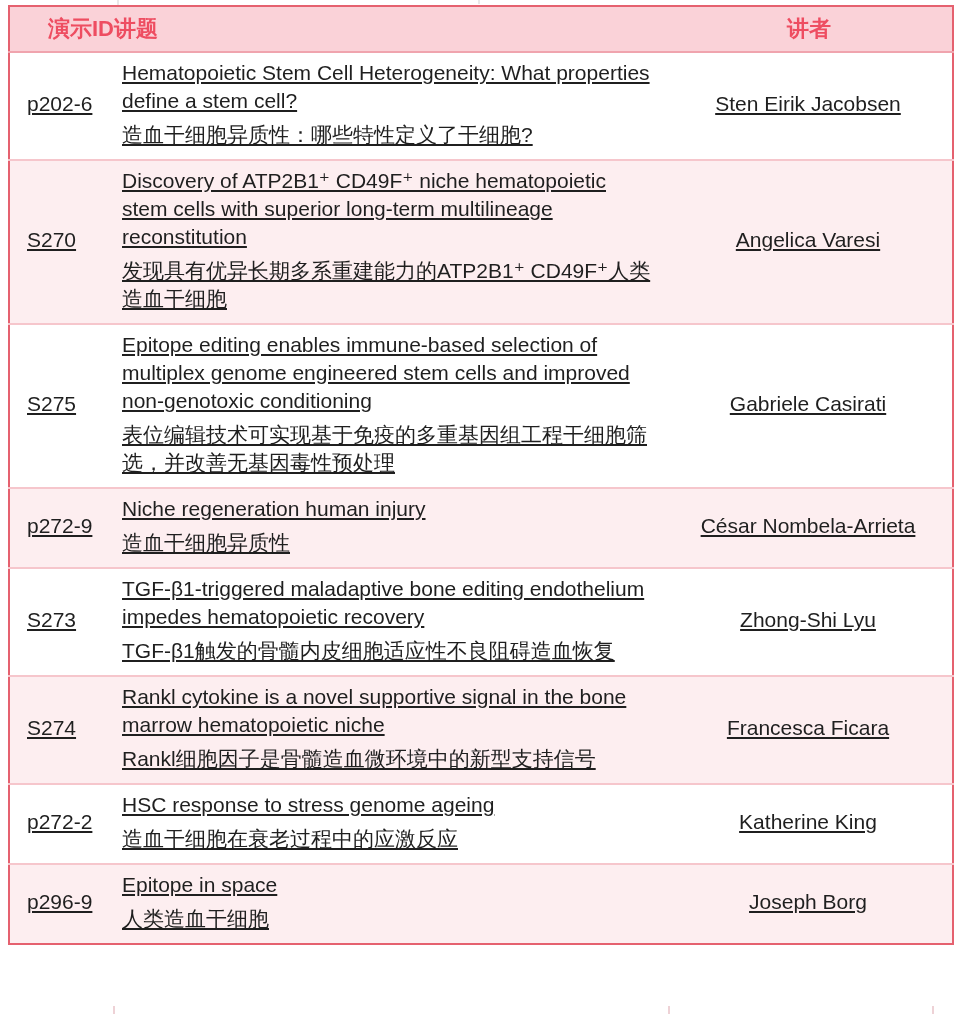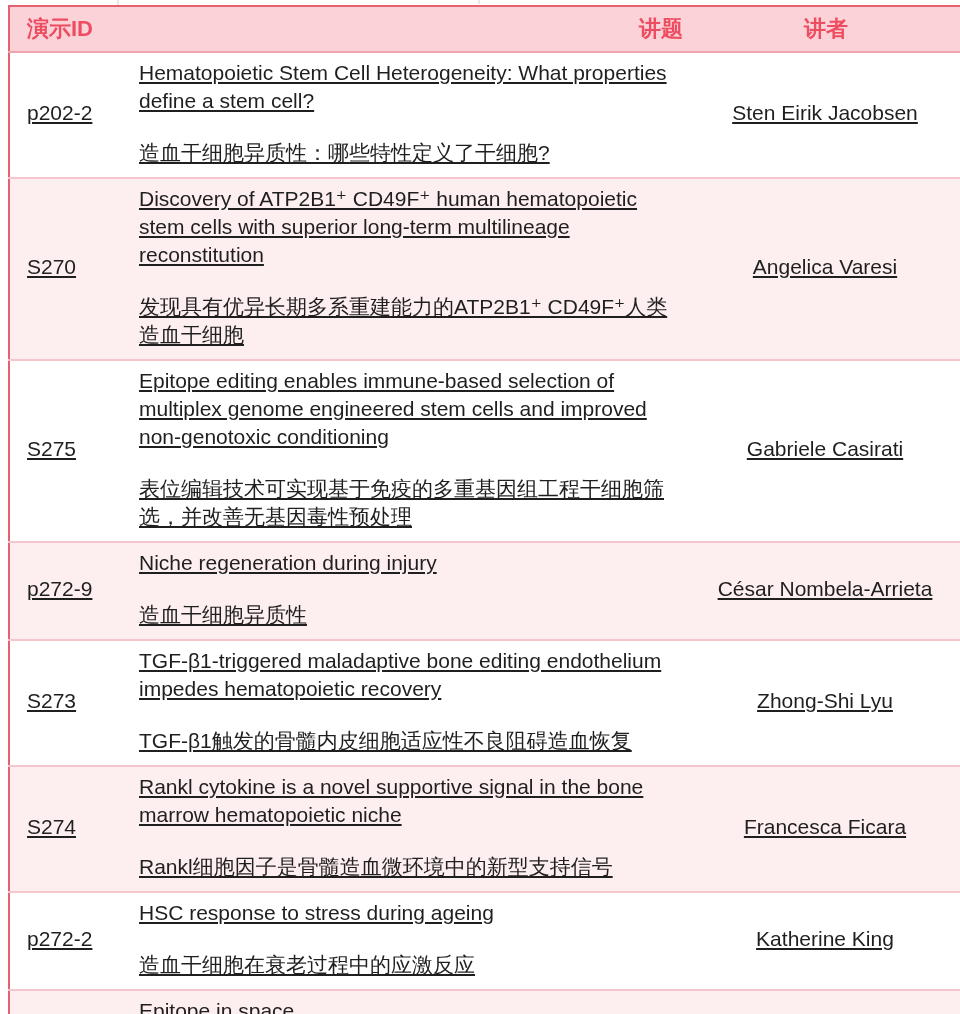--- a/index.html
+++ b/index.html
@@ -44,40 +44,40 @@
     background:var(--header-bg);
     color:var(--header-text);
     font-weight:bold;
     font-size:22px;
     height:44px;
     padding:0;
     border-bottom:2px solid var(--header-sep);
   }
   th.c-id{
     width:104px;
-    text-align:left;
-    padding-left:17px;
+    text-align:right;
+    padding-left:0;
   }
-  th.c-title{width:552px;text-align:right;font-family:Liberation Mono, monospace;}
+  th.c-title{width:552px;text-align:left;font-family:Liberation Mono, monospace;}
   th.c-speaker{width:286px;text-align:center;}
   tbody td{
     vertical-align:middle;
     font-size:21px;
     line-height:28px;
     padding-top:6px;
     padding-bottom:10px;
     text-decoration:underline;
   }
   tbody tr{background:#ffffff;}
   tbody tr.alt{background:var(--alt-row-bg);}
   tbody tr + tr td{border-top:2px solid var(--row-separator);}
   td.c-id{padding-left:17px;}
   td.c-title{padding-left:8px;padding-right:14px;}
   td.c-speaker{text-align:center;padding-left:4px;padding-right:6px;}
-  .title-zh{margin-top:24px;}
+  .title-zh{margin-top:6px;}
 </style>
 </head>
 <body>
 
 <div class="page">
 
   <div class="stub" style="left:117px;top:0;height:5px;"></div>
   <div class="stub" style="left:478px;top:0;height:4px;"></div>
   <div class="stub pink" style="left:113px;top:1006px;height:8px;"></div>
   <div class="stub pink" style="left:668px;top:1006px;height:8px;"></div>
@@ -86,47 +86,47 @@
   <table class="sessions">
     <thead>
       <tr>
         <th class="c-id">演示ID</th>
         <th class="c-title">讲题</th>
         <th class="c-speaker">讲者</th>
       </tr>
     </thead>
     <tbody id="table-body">
         <tr>
-    <td class="c-id">p202-2</td>
+    <td class="c-id">p202-6</td>
     <td class="c-title">
       <div class="title-en">Hematopoietic Stem Cell Heterogeneity: What properties define a stem cell?</div>
       <div class="title-zh">造血干细胞异质性：哪些特性定义了干细胞?</div>
     </td>
     <td class="c-speaker">Sten Eirik Jacobsen</td>
   </tr>
         <tr class="alt">
     <td class="c-id">S270</td>
     <td class="c-title">
-      <div class="title-en">Discovery of ATP2B1⁺ CD49F⁺ human hematopoietic stem cells with superior long-term multilineage reconstitution</div>
+      <div class="title-en">Discovery of ATP2B1⁺ CD49F⁺ niche hematopoietic stem cells with superior long-term multilineage reconstitution</div>
       <div class="title-zh">发现具有优异长期多系重建能力的ATP2B1⁺ CD49F⁺人类造血干细胞</div>
     </td>
     <td class="c-speaker">Angelica Varesi</td>
   </tr>
         <tr>
     <td class="c-id">S275</td>
     <td class="c-title">
       <div class="title-en">Epitope editing enables immune-based selection of multiplex genome engineered stem cells and improved non-genotoxic conditioning</div>
       <div class="title-zh">表位编辑技术可实现基于免疫的多重基因组工程干细胞筛选，并改善无基因毒性预处理</div>
     </td>
     <td class="c-speaker">Gabriele Casirati</td>
   </tr>
         <tr class="alt">
     <td class="c-id">p272-9</td>
     <td class="c-title">
-      <div class="title-en">Niche regeneration during injury</div>
+      <div class="title-en">Niche regeneration human injury</div>
       <div class="title-zh">造血干细胞异质性</div>
     </td>
     <td class="c-speaker">César Nombela-Arrieta</td>
   </tr>
         <tr>
     <td class="c-id">S273</td>
     <td class="c-title">
       <div class="title-en">TGF-β1-triggered maladaptive bone editing endothelium impedes hematopoietic recovery</div>
       <div class="title-zh">TGF-β1触发的骨髓内皮细胞适应性不良阻碍造血恢复</div>
     </td>
@@ -136,21 +136,21 @@
     <td class="c-id">S274</td>
     <td class="c-title">
       <div class="title-en">Rankl cytokine is a novel supportive signal in the bone marrow hematopoietic niche</div>
       <div class="title-zh">Rankl细胞因子是骨髓造血微环境中的新型支持信号</div>
     </td>
     <td class="c-speaker">Francesca Ficara</td>
   </tr>
         <tr>
     <td class="c-id">p272-2</td>
     <td class="c-title">
-      <div class="title-en">HSC response to stress during ageing</div>
+      <div class="title-en">HSC response to stress genome ageing</div>
       <div class="title-zh">造血干细胞在衰老过程中的应激反应</div>
     </td>
     <td class="c-speaker">Katherine King</td>
   </tr>
         <tr class="alt">
     <td class="c-id">p296-9</td>
     <td class="c-title">
       <div class="title-en">Epitope in space</div>
       <div class="title-zh">人类造血干细胞</div>
     </td>

